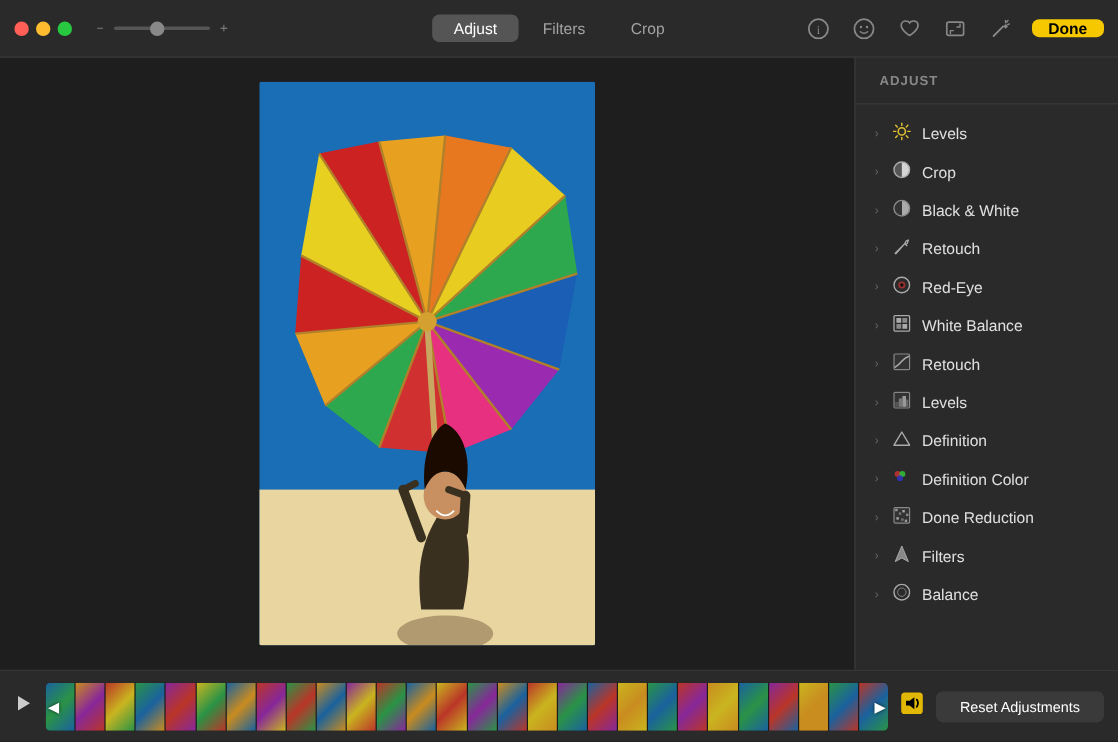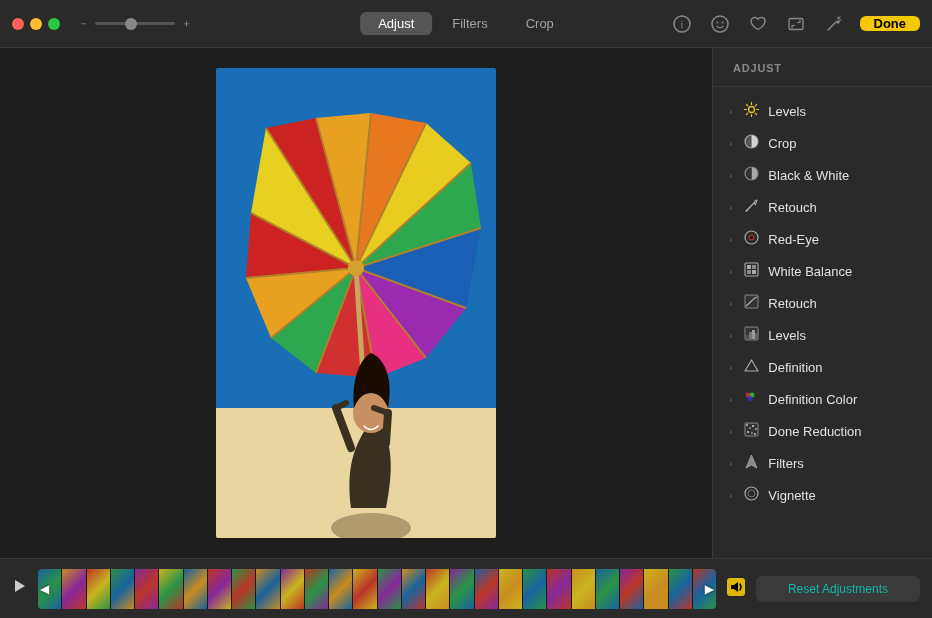--- a/index.html
+++ b/index.html
@@ -268,22 +268,22 @@
       cursor: pointer;
       color: #f5c800;
       font-size: 16px;
       flex-shrink: 0;
     }
 
     .reset-btn {
       background: #3a3a3a;
       border: none;
       border-radius: 6px;
-      color: #14b8a6;
-      padding: 6px 32px;
+      color: #ffffff;
+      padding: 6px 20px;
       font-size: 12px;
       cursor: pointer;
       flex-shrink: 0;
       white-space: nowrap;
     }
 
     .divider {
       height: 1px;
       background: #3a3a3a;
       margin: 4px 0;
@@ -582,21 +582,21 @@
       </div>
 
       <div class="adjust-item">
         <span class="chevron">›</span>
         <span class="adjust-icon">
           <svg width="15" height="15" viewBox="0 0 15 15" fill="none">
             <circle cx="7.5" cy="7.5" r="6.5" stroke="#aaa" stroke-width="1.2" fill="none"></circle>
             <circle cx="7.5" cy="7.5" r="3.5" stroke="#888" stroke-width="0.8" fill="none"></circle>
           </svg>
         </span>
-        <span class="adjust-label">Vignette</span>
+        <span class="adjust-label">Balance</span>
       </div>
 
     </div>
   </div>
 </div>
 
 <div class="bottom-bar">
   <button class="play-btn">
     <svg width="16" height="16" viewBox="0 0 16 16" fill="none">
       <path d="M3 2 L13 8 L3 14 Z" fill="#ccc"></path>

